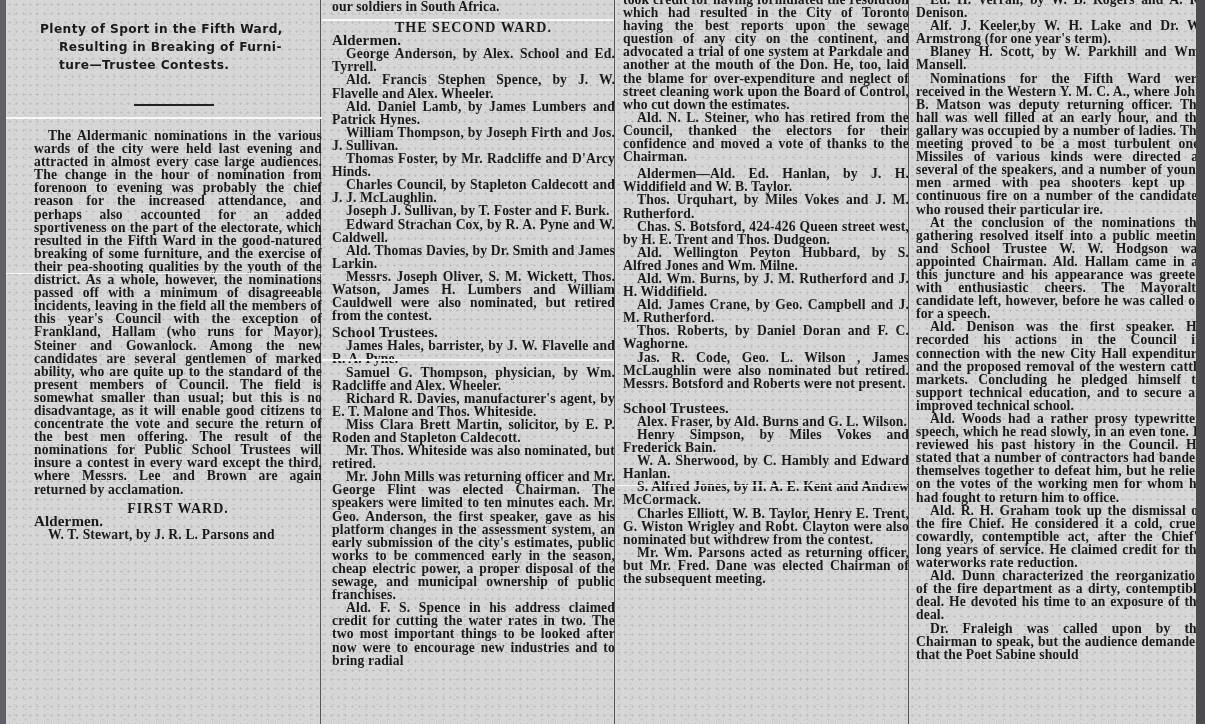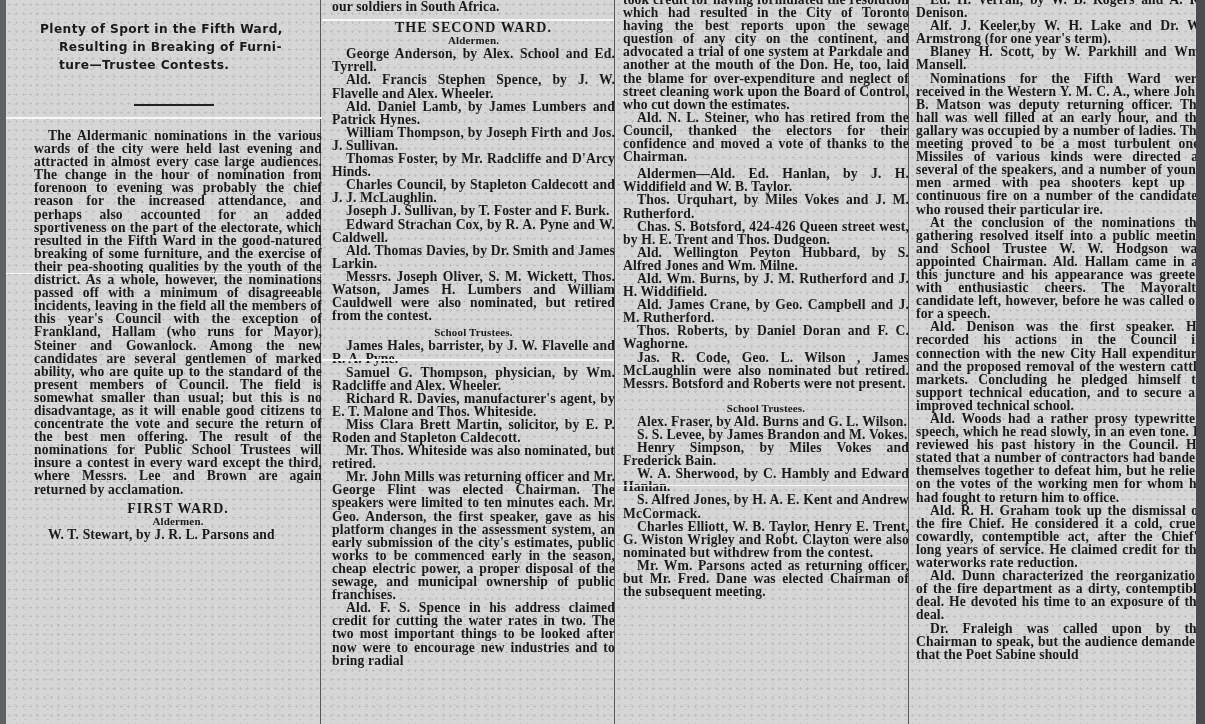--- a/index.html
+++ b/index.html
@@ -34,21 +34,21 @@
   .rule-v { position:absolute; top:0; width:1px; height:724px; background:#2b2b2b; opacity:0.75; }
   .headline {
     font-family:"DejaVu Sans","Liberation Sans",sans-serif;
     font-weight:bold; font-size:12.2px; line-height:18px;
     margin:20px 0 0 6px; letter-spacing:0.4px; text-align:left;
   }
   .headline .l1 { display:block; }
   .headline .l2 { display:block; padding-left:19px; }
   .short-rule { width:80px; height:2px; background:#222; margin:30px auto 0; position:relative; left:-4px; }
   .sec-head { text-align:center; text-indent:0 !important; font-size:14px; letter-spacing:1px; margin:3px 0 2px; }
-  .sub-head { text-align:center; text-indent:0 !important; font-size:11px; margin:2px 0 3px; }
+  .sub-head { text-indent:0 !important; font-size:15px; margin:2px 0 3px; }
   .scan-line { position:absolute; height:2px; background:#f7f7f7; }
 </style>
 </head>
 <body>
 
 <div class="page">
 
   <div class="col col1">
     <div class="headline">
       <span class="l1">Plenty of Sport in the Fifth Ward,</span>
@@ -98,21 +98,20 @@
     <p>Aldermen—Ald. Ed. Hanlan, by J. H. Widdifield and W. B. Taylor.</p>
     <p>Thos. Urquhart, by Miles Vokes and J. M. Rutherford.</p>
     <p>Chas. S. Botsford, 424-426 Queen street west, by H. E. Trent and Thos. Dudgeon.</p>
     <p>Ald. Wellington Peyton Hubbard, by S. Alfred Jones and Wm. Milne.</p>
     <p>Ald. Wm. Burns, by J. M. Rutherford and J. H. Widdifield.</p>
     <p>Ald. James Crane, by Geo. Campbell and J. M. Rutherford.</p>
     <p>Thos. Roberts, by Daniel Doran and F. C. Waghorne.</p>
     <p>Jas. R. Code, Geo. L. Wilson , James McLaughlin were also nominated but retired. Messrs. Botsford and Roberts were not present.</p>
     <p class="sub-head" style="margin-top:12px">School Trustees.</p>
     <p>Alex. Fraser, by Ald. Burns and G. L. Wilson.</p>
-    <p>S. S. Levee, by James Brandon and M. Vokes.</p>
     <p>Henry Simpson, by Miles Vokes and Frederick Bain.</p>
     <p>W. A. Sherwood, by C. Hambly and Edward Hanlan.</p>
     <p>S. Alfred Jones, by H. A. E. Kent and Andrew McCormack.</p>
     <p>Charles Elliott, W. B. Taylor, Henry E. Trent, G. Wiston Wrigley and Robt. Clayton were also nominated but withdrew from the contest.</p>
     <p>Mr. Wm. Parsons acted as returning officer, but Mr. Fred. Dane was elected Chairman of the subsequent meeting.</p>
   </div>
 
   <div class="rule-v" style="left:902px"></div>
 
   <div class="col col4">

